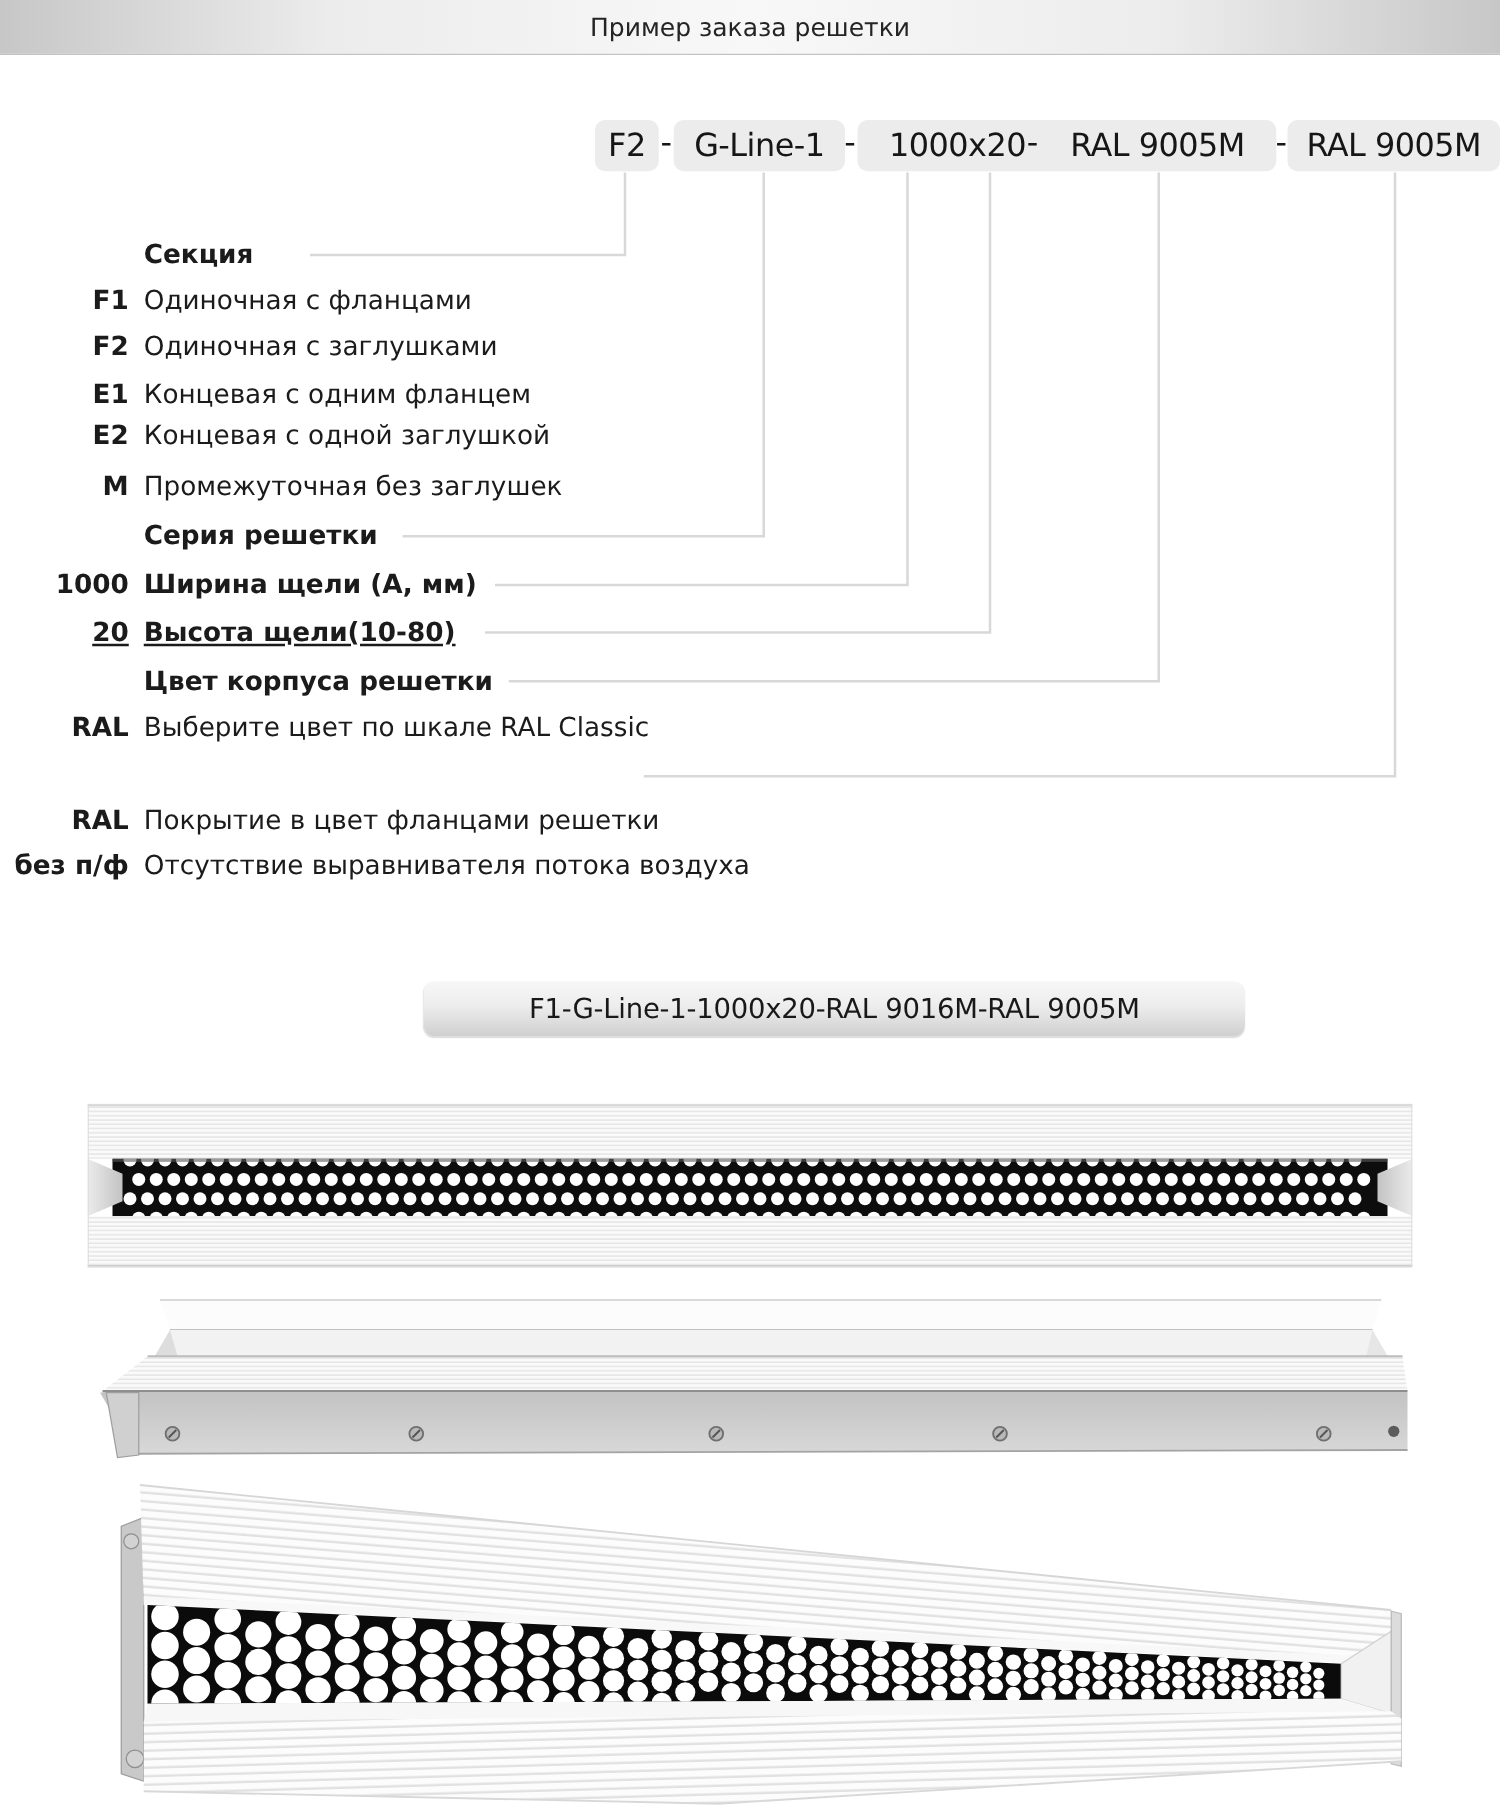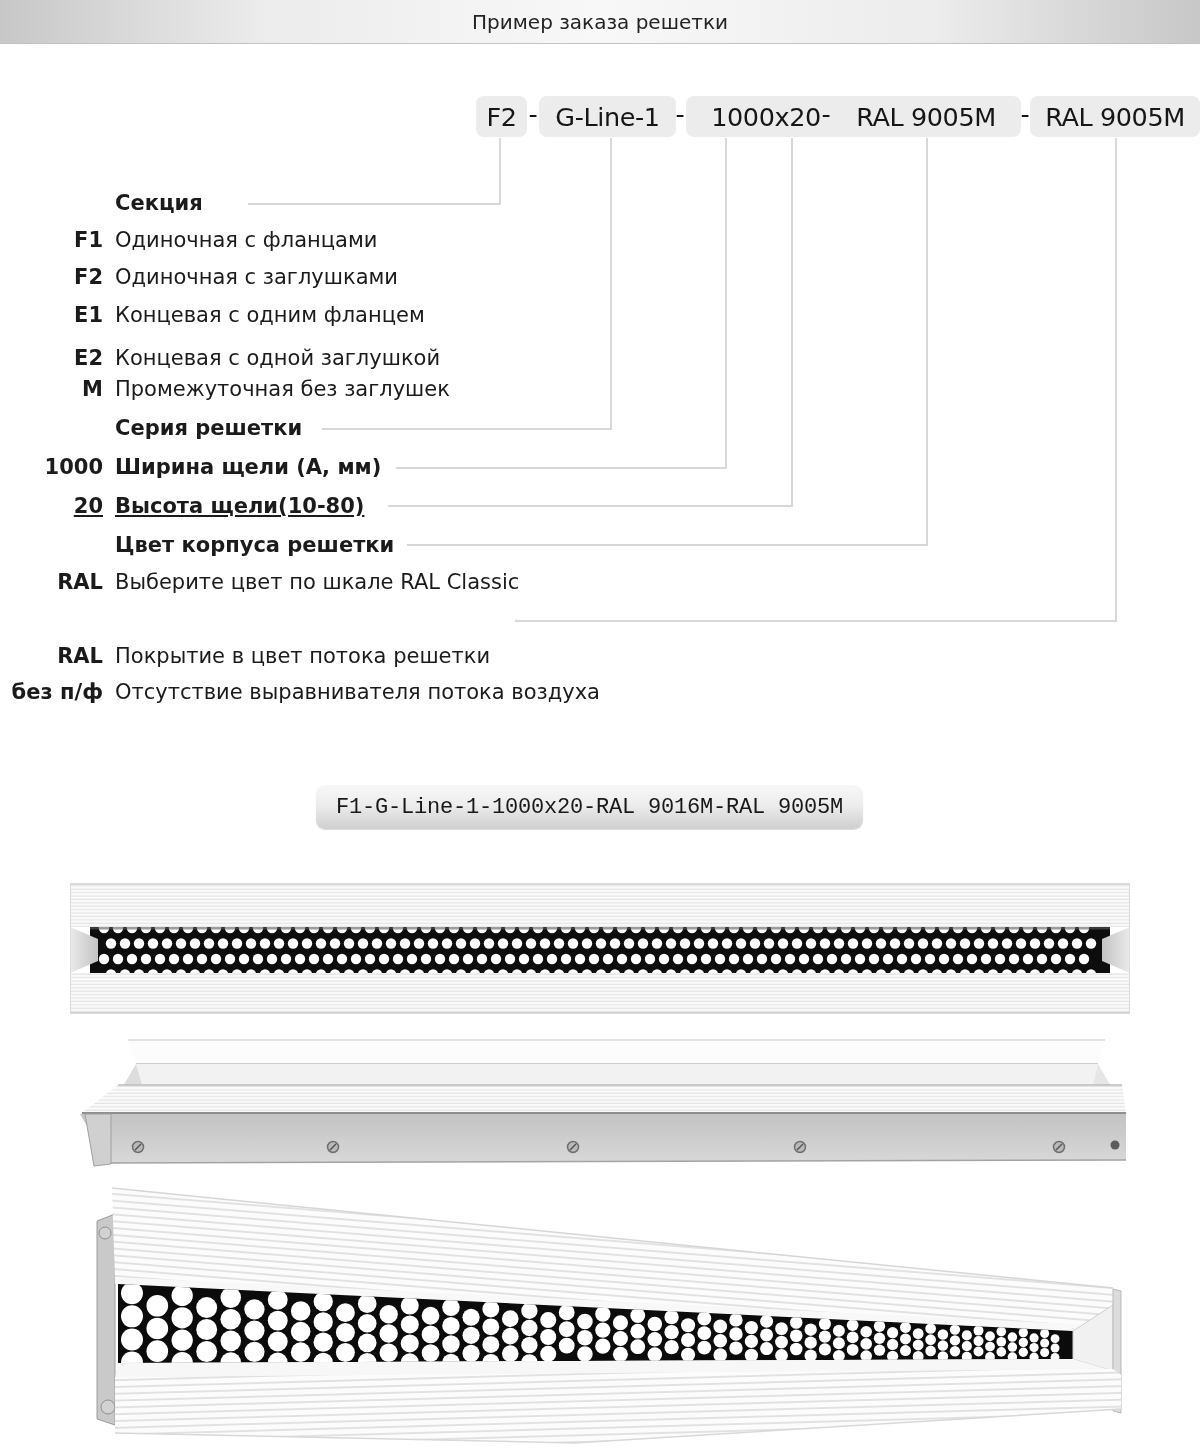--- a/index.html
+++ b/index.html
@@ -24,25 +24,25 @@
   
   .connectors{position:absolute;left:0;top:0;}
 
   
   .lrow{position:absolute;left:0;display:flex;height:30px;line-height:30px;font-size:21px;}
   .lkey{width:103px;text-align:right;font-weight:700;white-space:nowrap;}
   .llabel{margin-left:12px;white-space:nowrap;}
   .lrow.hdr .llabel{font-weight:700;}
 
   
-  .example-box{position:absolute;left:316px;top:785px;width:547px;height:44px;
+  .example-box{position:absolute;left:339px;top:785px;width:657px;height:44px;
     display:flex;align-items:center;justify-content:center;white-space:nowrap;
     font-size:22px;letter-spacing:-0.2px;color:#191919;border-radius:9px;
     background:linear-gradient(180deg,#f7f7f7 0%,#ededed 45%,#cfcfcf 100%);
-    box-shadow:0 1px 1px rgba(0,0,0,0.15);font-family:Liberation Mono, monospace;}
+    box-shadow:0 1px 1px rgba(0,0,0,0.15);}
 
   .photo{position:absolute;}
 </style>
 </head>
 <body>
 
 <div class="canvas">
 
   <div class="topbar">
     <span>Пример заказа решетки</span>
@@ -88,21 +88,21 @@
       <span class="llabel">Одиночная с фланцами</span>
     </div>
   <div class="lrow" style="top:262px;">
       <span class="lkey">F2</span>
       <span class="llabel">Одиночная с заглушками</span>
     </div>
   <div class="lrow" style="top:300px;">
       <span class="lkey">E1</span>
       <span class="llabel">Концевая с одним фланцем</span>
     </div>
-  <div class="lrow" style="top:343px;">
+  <div class="lrow" style="top:333px;">
       <span class="lkey">E2</span>
       <span class="llabel">Концевая с одной заглушкой</span>
     </div>
   <div class="lrow" style="top:374px;">
       <span class="lkey">M</span>
       <span class="llabel">Промежуточная без заглушек</span>
     </div>
   <div class="lrow hdr" style="top:413px;">
       <span class="lkey"></span>
       <span class="llabel">Серия решетки</span>
@@ -121,21 +121,21 @@
     </div>
   <div class="lrow" style="top:567px;">
       <span class="lkey">RAL</span>
       <span class="llabel">Выберите цвет по шкале RAL Classic</span>
     </div>
   <div class="lrow hdr" style="top:606px;">
       <span class="lkey"></span>
     </div>
   <div class="lrow" style="top:641px;">
       <span class="lkey">RAL</span>
-      <span class="llabel">Покрытие в цвет потока решетки</span>
+      <span class="llabel">Покрытие в цвет фланцами решетки</span>
     </div>
   <div class="lrow" style="top:677px;">
       <span class="lkey">без п/ф</span>
       <span class="llabel">Отсутствие выравнивателя потока воздуха</span>
     </div>
 
   <div class="example-box">
     <span>F1-G-Line-1-1000x20-RAL 9016M-RAL 9005M</span>
   </div>
 

